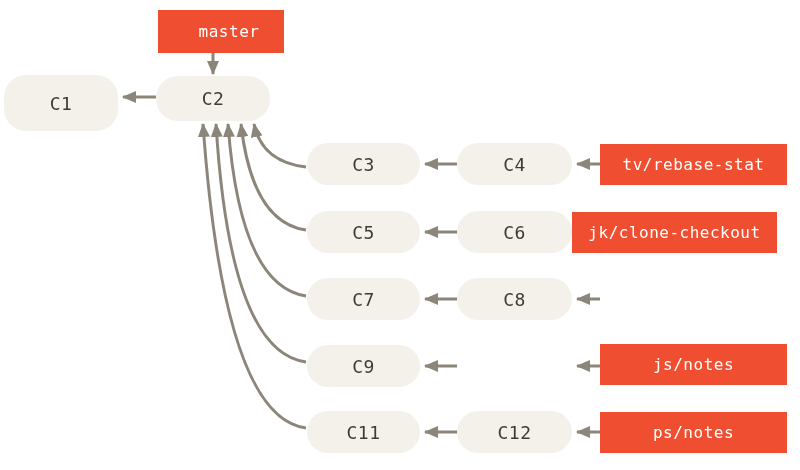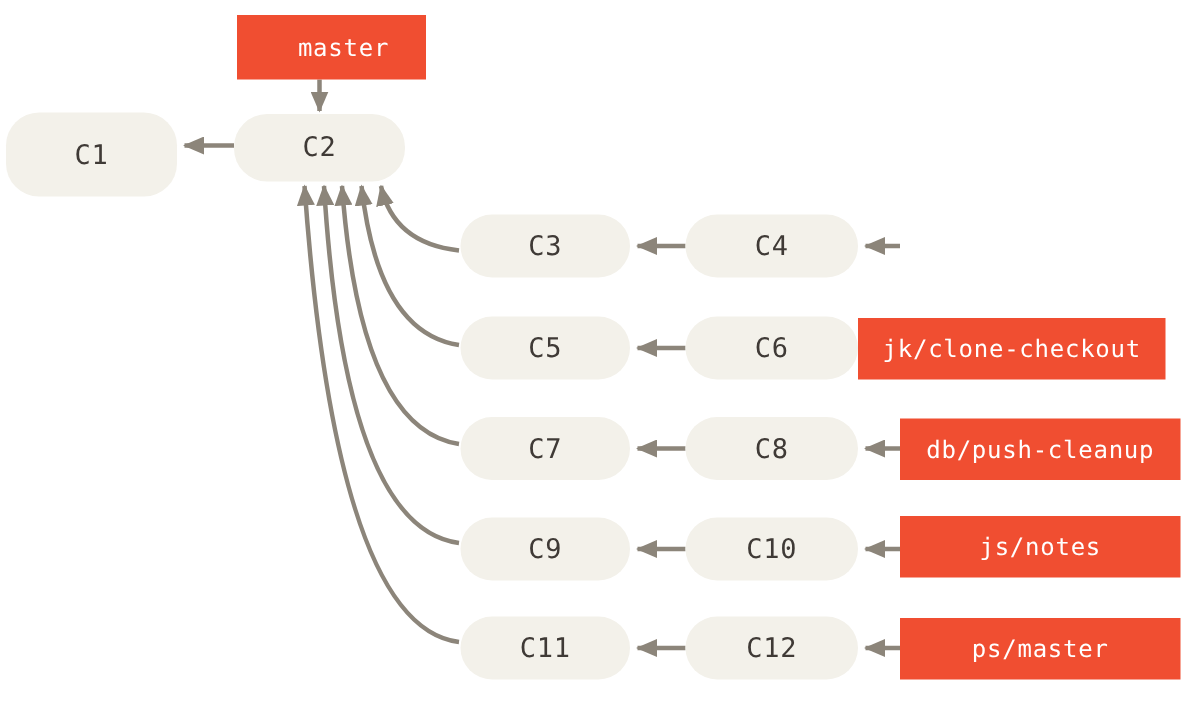--- a/index.html
+++ b/index.html
@@ -71,36 +71,35 @@
     <path class="edge" d="M 457 432 L 425 432" marker-end="url(#ah)"></path>
 
     <path class="edge" d="M 306 167 Q 262 162 254 124" marker-end="url(#ah)"></path>
     <path class="edge" d="M 306 230 Q 252 222 241 124" marker-end="url(#ah)"></path>
     <path class="edge" d="M 306 296 Q 240 286 228 124" marker-end="url(#ah)"></path>
     <path class="edge" d="M 306 362 Q 230 352 216 124" marker-end="url(#ah)"></path>
     <path class="edge" d="M 306 428 Q 224 418 203 124" marker-end="url(#ah)"></path>
   </svg>
 
   <div class="branch" style="left:158px; top:10px;  width:110px; height:43px;padding-left:16px;">master</div>
+  <div class="branch" style="left:600px; top:144px; width:187px; height:41px;">tv/rebase-stat</div>
   <div class="branch" style="left:572px; top:212px; width:205px; height:41px;">jk/clone-checkout</div>
-  <div class="branch" style="left:600px; top:279px; width:187px; height:41px;">db/push-cleanup</div>
   <div class="branch" style="left:600px; top:344px; width:187px; height:41px;">js/notes</div>
-  <div class="branch" style="left:600px; top:412px; width:187px; height:41px;">ps/master</div>
+  <div class="branch" style="left:600px; top:412px; width:187px; height:41px;">ps/notes</div>
 
   <div class="commit" style="left:4px;   top:75px;  width:114px; height:56px;">C1</div>
   <div class="commit" style="left:156px; top:76px;  width:114px; height:45px;">C2</div>
 
   <div class="commit" style="left:307px; top:143px; width:113px; height:42px;">C3</div>
   <div class="commit" style="left:457px; top:143px; width:115px; height:42px;">C4</div>
 
   <div class="commit" style="left:307px; top:211px; width:113px; height:42px;">C5</div>
   <div class="commit" style="left:457px; top:211px; width:115px; height:42px;">C6</div>
 
   <div class="commit" style="left:307px; top:278px; width:113px; height:42px;">C7</div>
   <div class="commit" style="left:457px; top:278px; width:115px; height:42px;">C8</div>
 
   <div class="commit" style="left:307px; top:345px; width:113px; height:42px;">C9</div>
-  <div class="commit" style="left:457px; top:345px; width:115px; height:42px;">C10</div>
 
   <div class="commit" style="left:307px; top:411px; width:113px; height:42px;">C11</div>
   <div class="commit" style="left:457px; top:411px; width:115px; height:42px;">C12</div>
 
 </div>
 
 </body></html>

